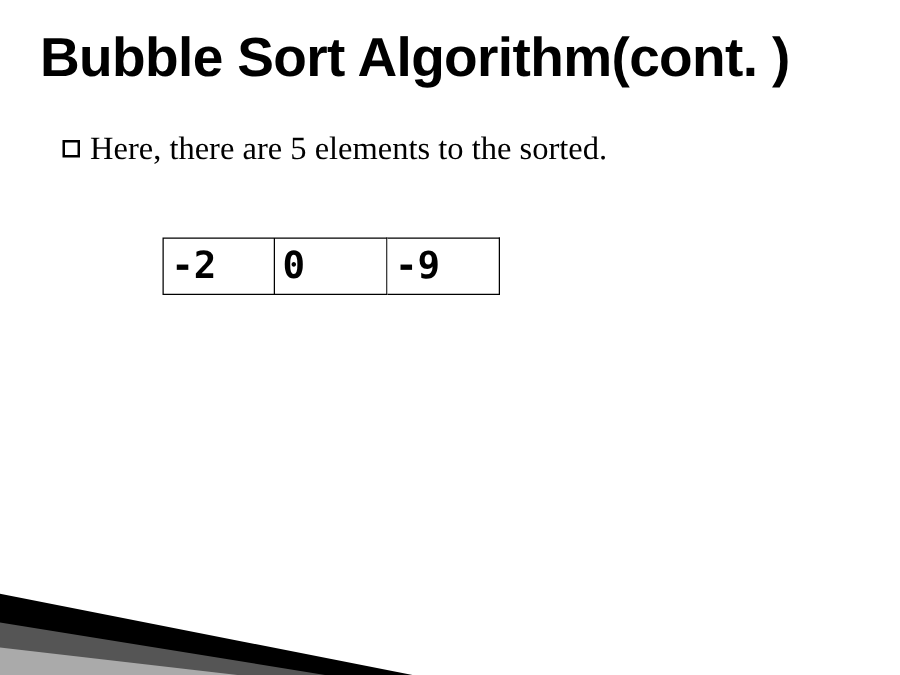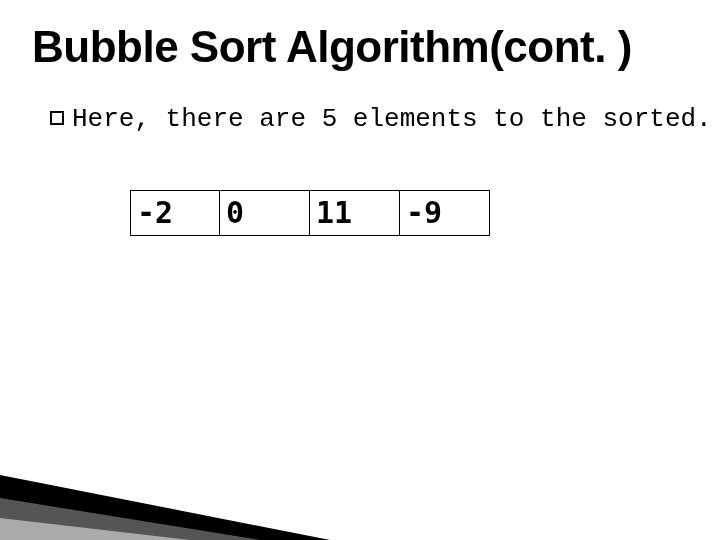--- a/index.html
+++ b/index.html
@@ -25,21 +25,21 @@
     font-weight: 700;
     color: #000;
     letter-spacing: -0.5px;
   }
   .body-line {
     position: absolute;
     left: 50px;
     top: 104px;
     font-size: 26px;
     color: #000;
-    font-family: Liberation Mono, monospace;
+    font-family: Liberation Serif, serif;
     text-align: right;
   }
   .bullet {
     display: inline-block;
     width: 14px;
     height: 14px;
     border: 2px solid #000;
     margin-right: 8px;
     vertical-align: 1px;
     box-sizing: border-box;
@@ -83,21 +83,20 @@
 
   <div class="title">Bubble Sort Algorithm(cont. )</div>
 
   <div class="body-line">
     <span class="bullet"></span><span style="font-weight:400">Here,</span><span> there are 5 elements to the sorted.</span>
   </div>
 
   <div class="array">
     <div class="cell">-2</div>
     <div class="cell">0</div>
-    <div class="cell">11</div>
     <div class="cell">-9</div>
   </div>
 
   <svg class="wedge" viewBox="0 0 330 120" preserveAspectRatio="none">
     <polygon points="0,120 330,120 0,55" fill="#000000"></polygon>
     <polygon points="0,120 260,120 0,78" fill="#555555"></polygon>
     <polygon points="0,120 190,120 0,98" fill="#aaaaaa"></polygon>
   </svg>
 
 </div>

